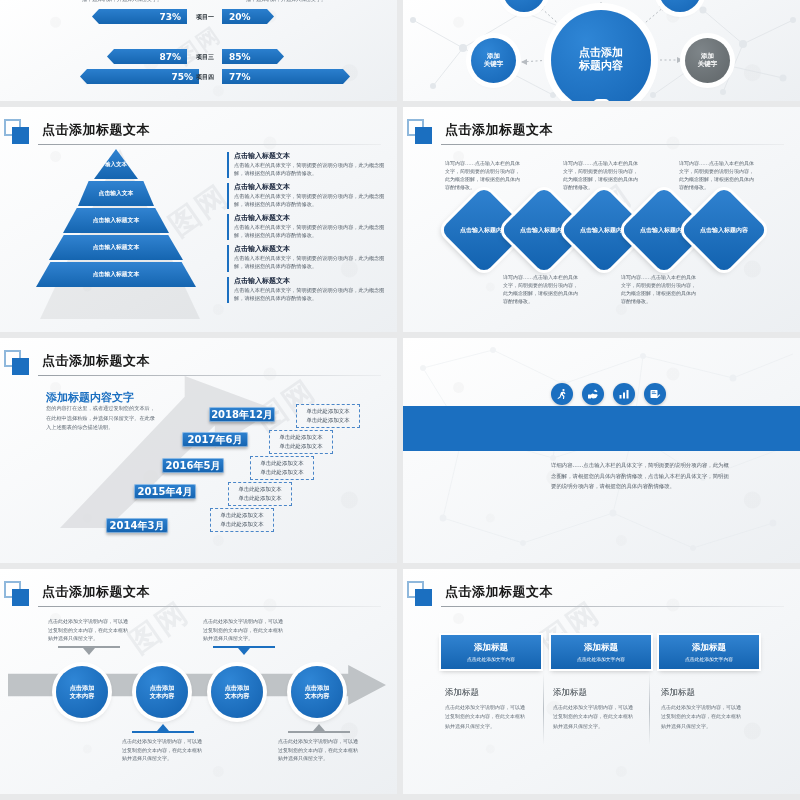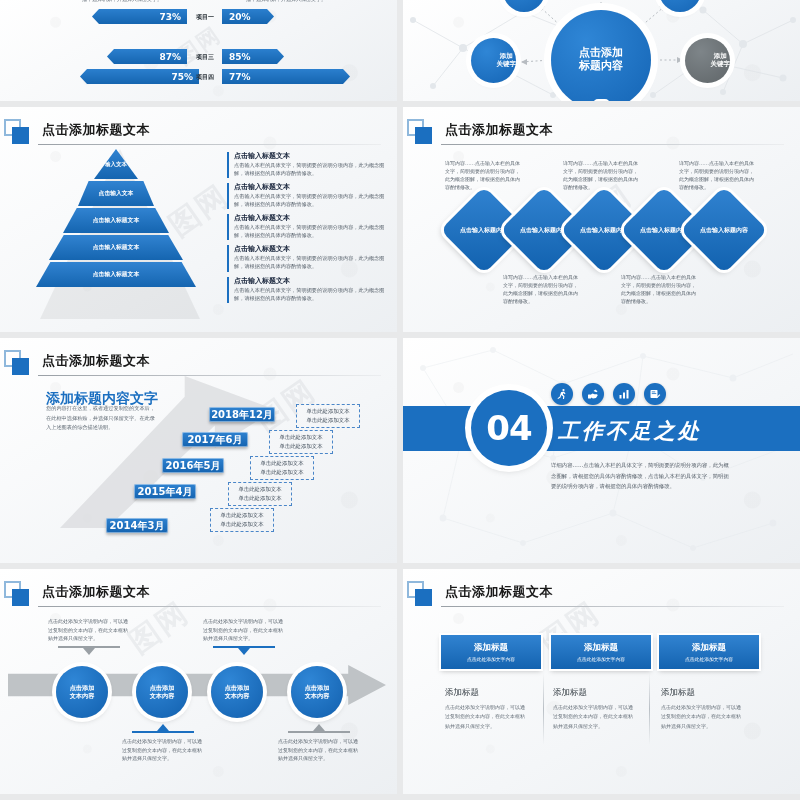--- a/index.html
+++ b/index.html
@@ -66,21 +66,21 @@
               color:#fff; font-size:9px; font-weight:bold; font-family:"DejaVu Sans",sans-serif;}
   .bar.left span  { right:6px; }
   .bar.right span { left:7px; }
   .tor-lab { position:absolute; width:32px; text-align:center; top:50%;
              transform:translateY(-50%); font-size:6px; font-weight:bold; color:#2a3238;
              font-family:"DejaVu Sans",sans-serif; }
   .node { position:absolute; border-radius:50%; display:flex; align-items:center;
           justify-content:center; text-align:center; color:#fff; font-weight:bold;
           font-family:"DejaVu Sans",sans-serif; line-height:1.15; }
   .node.ring { box-shadow:0 0 0 7px #ffffff, 0 3px 6px rgba(0,0,0,0.20); }
-  .node.ring-s { box-shadow:0 0 0 5px #ffffff, 0 2px 5px rgba(0,0,0,0.18);justify-content:flex-end; }
+  .node.ring-s { box-shadow:0 0 0 5px #ffffff, 0 2px 5px rgba(0,0,0,0.18); }
   .node.blue { background:radial-gradient(circle at 35% 30%, #2f86d6, #1464b4); }
   .node.grey { background:radial-gradient(circle at 35% 30%, #7e8589, #5f6568); }
 
   
   .pyr { position:absolute; left:36px; top:38px; width:160px; height:170px; }
   .tier { position:absolute; left:50%; transform:translateX(-50%);
           background:linear-gradient(180deg,#3183d1,#1565b0);
           display:flex; align-items:center; justify-content:center;
           color:#fff; font-weight:bold; font-family:"DejaVu Sans",sans-serif;
           box-shadow:0 2px 3px rgba(0,0,0,0.22); }
@@ -111,21 +111,21 @@
                  background:#d9dbdd; opacity:.75;
                  clip-path: polygon(0 100%, 58% 18%, 58% 5%, 100% 26%, 72% 50%, 72% 36%, 22% 100%); }
   .pill { position:absolute; height:15px; border-radius:2px;
           background:linear-gradient(180deg,#2f82d0,#1463b0);
           box-shadow:0 2px 3px rgba(0,0,0,0.25), inset 0 0 0 1px rgba(255,255,255,.45);
           display:flex; align-items:center; justify-content:center;
           color:#fff; font-size:10px; font-weight:bold; font-family:"DejaVu Sans",sans-serif; }
   .dbox { position:absolute; border:1px dashed #4a86c8; padding:2px 4px;
           font-size:5.4px; color:#3d4a57; line-height:1.65; text-align:center;
           font-family:"DejaVu Sans",sans-serif; }
-  .lead-h { position:absolute; left:46px; top:52px; font-size:14px; font-weight:bold;
+  .lead-h { position:absolute; left:46px; top:52px; font-size:11px; font-weight:bold;
             color:#1b6fc0; font-family:"DejaVu Sans",sans-serif; }
   .lead-b { position:absolute; left:46px; top:66px; width:112px; font-size:5.2px;
             color:#5f6973; line-height:1.85; font-family:"DejaVu Sans",sans-serif; }
 
   
   .band { position:absolute; left:0; right:0; top:68px; height:45px; background:#1b6fc0; }
   .num-circ { position:absolute; left:68px; top:52px; width:76px; height:76px;
               border-radius:50%; background:#1b6fc0;
               box-shadow:0 0 0 6px #fff, 0 3px 8px rgba(0,0,0,0.28);
               display:flex; align-items:center; justify-content:center;
@@ -487,22 +487,20 @@
           <svg width="12" height="12" viewBox="0 0 24 24" fill="#fff">
             <rect x="3" y="4" width="14" height="16" rx="1.5"></rect>
             <rect x="5.5" y="7" width="7" height="1.6" fill="#1b6fc0"></rect>
             <rect x="5.5" y="10.5" width="9" height="1.6" fill="#1b6fc0"></rect>
             <path d="M15 18.5 L21 12.5 L22.6 14 L16.6 20 L14.4 20.6 Z"></path>
           </svg>
         </span>
     </div>
 
     <div class="band"></div>
-    <div class="num-circ">04</div>
-    <div class="sec-title">工作不足之处</div>
     <div class="sec-body">详细内容……点击输入本栏的具体文字，简明扼要的说明分项内容，此为概念图解，请根据您的具体内容酌情修改，点击输入本栏的具体文字，简明扼要的说明分项内容，请根据您的具体内容酌情修改。</div>
   </div>
 
   <div class="slide">
     <div class="wm" style="left:40%; top:26%;">图网</div>
     <div class="s-head">
       <span class="sq-out"></span>
       <span class="sq-fill"></span>
       <span class="s-title">点击添加标题文本</span>
       <span class="s-rule"></span>

